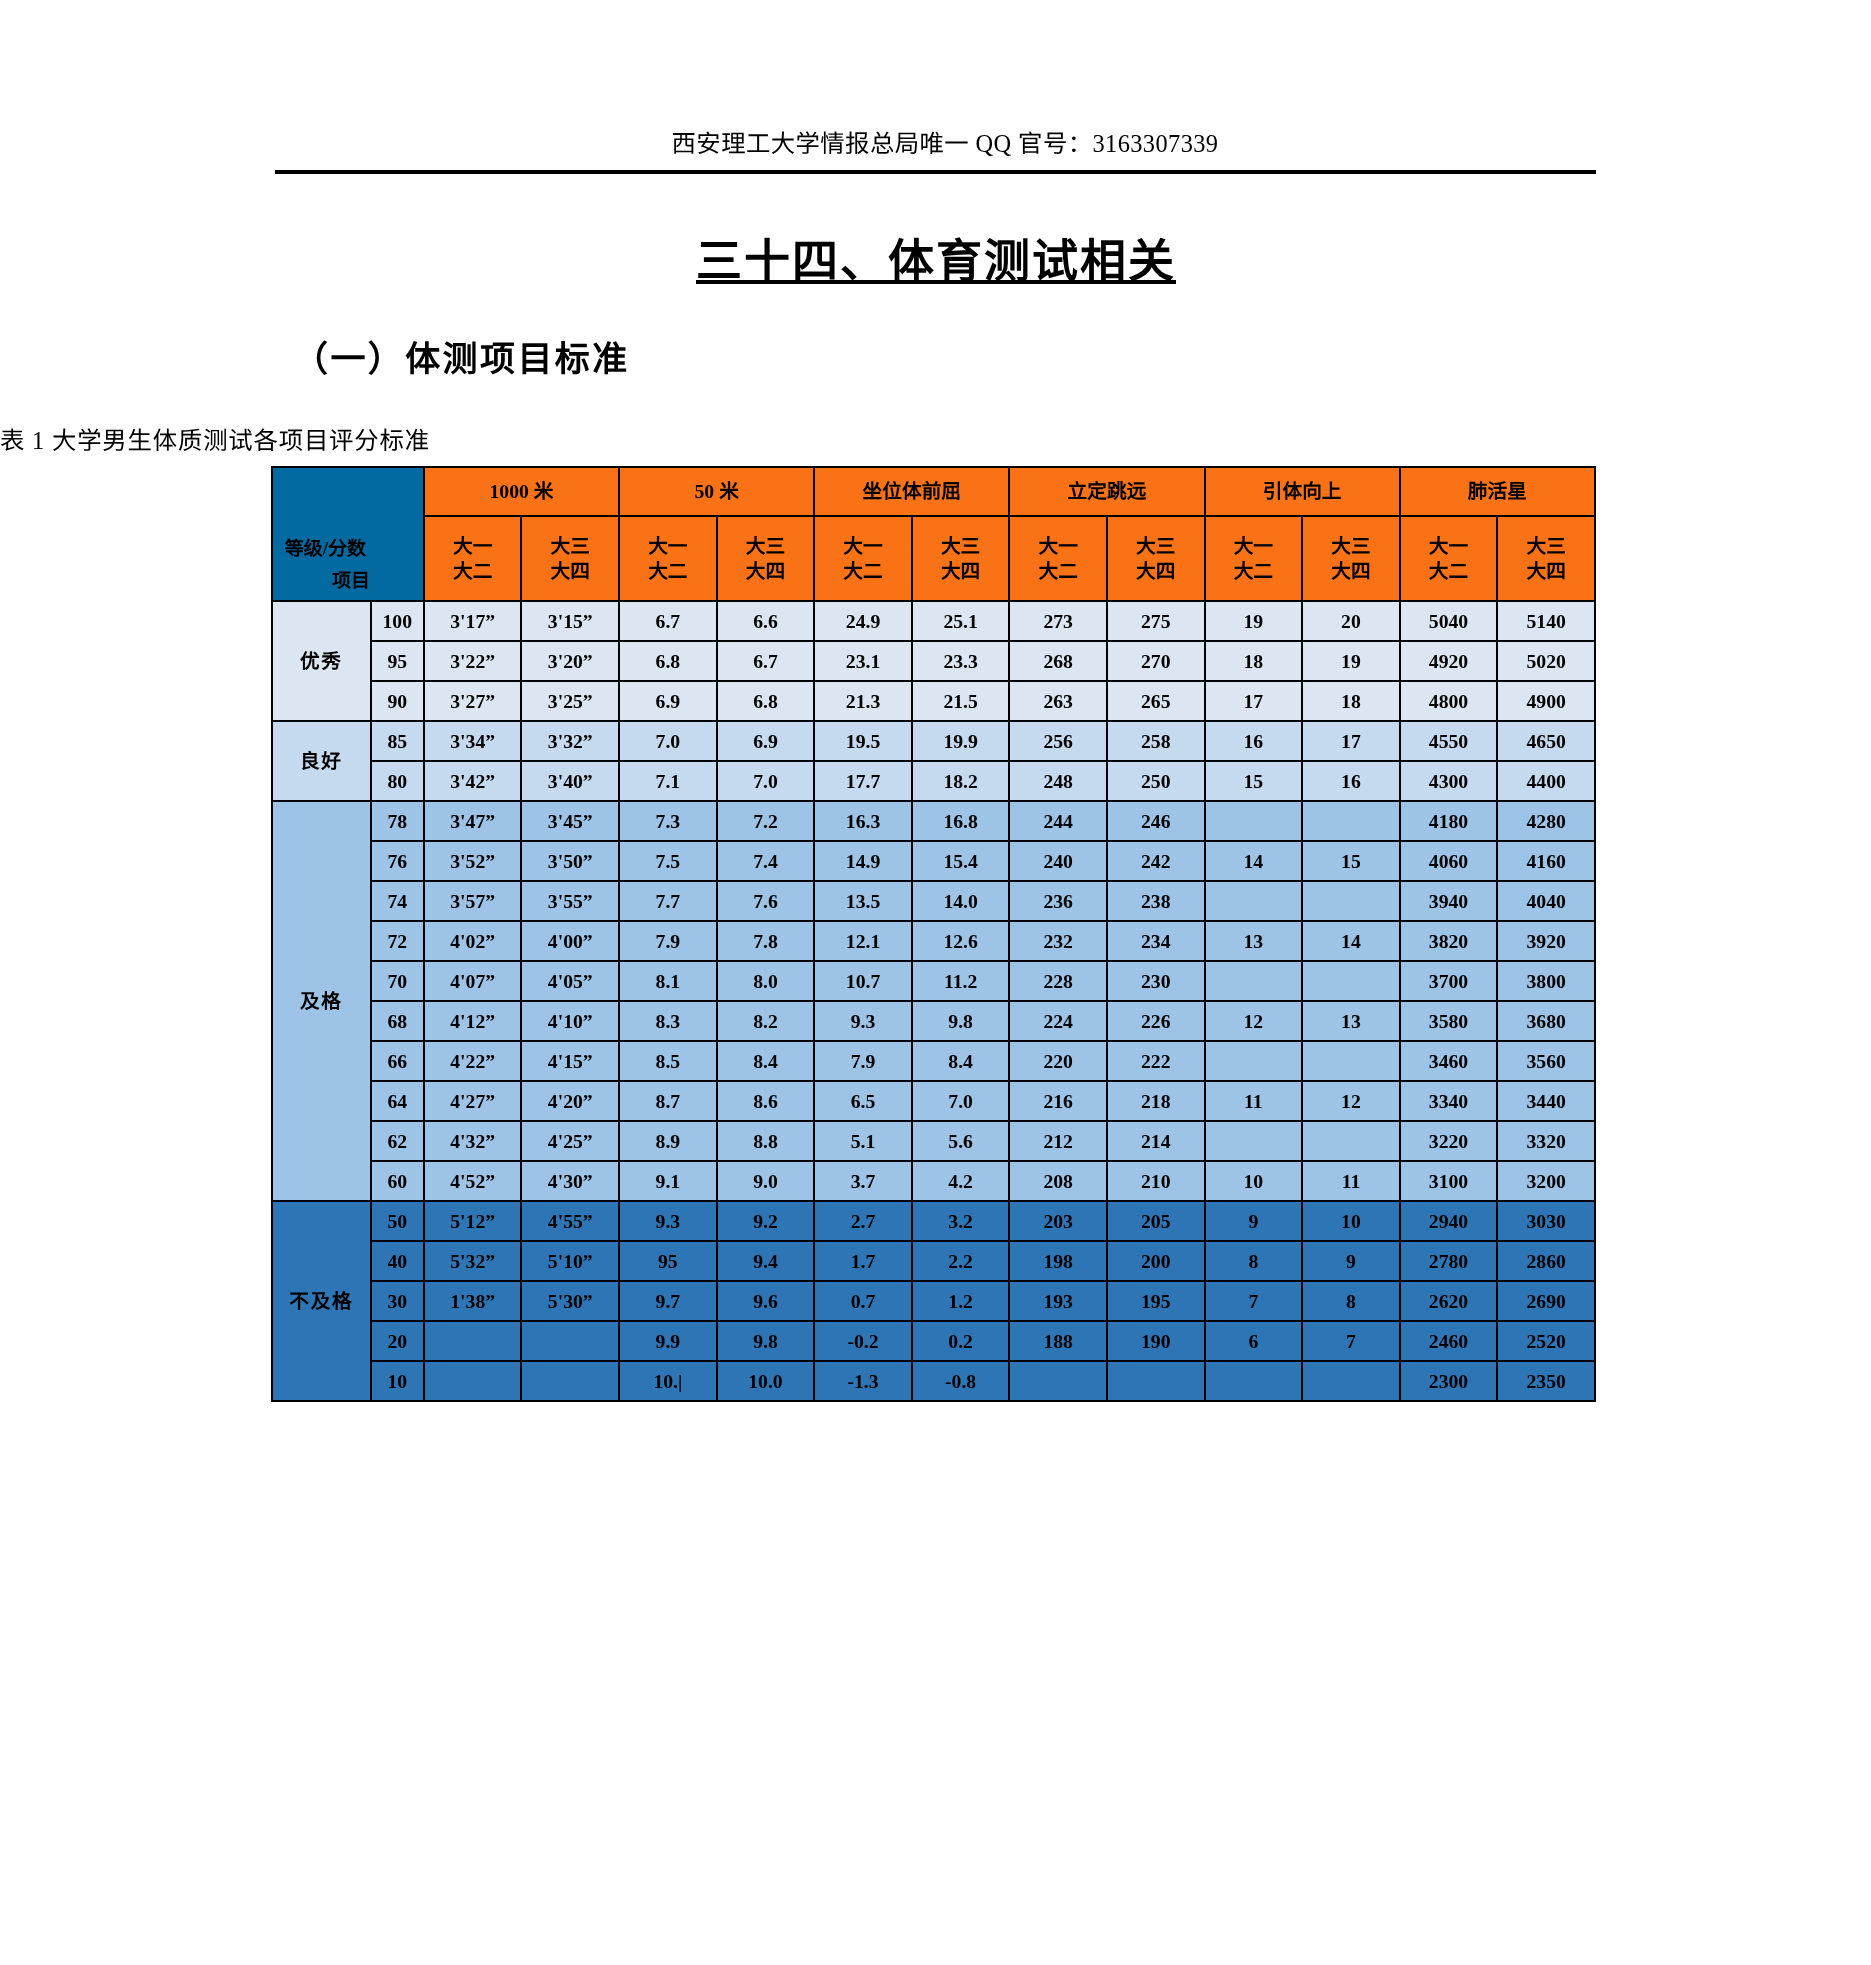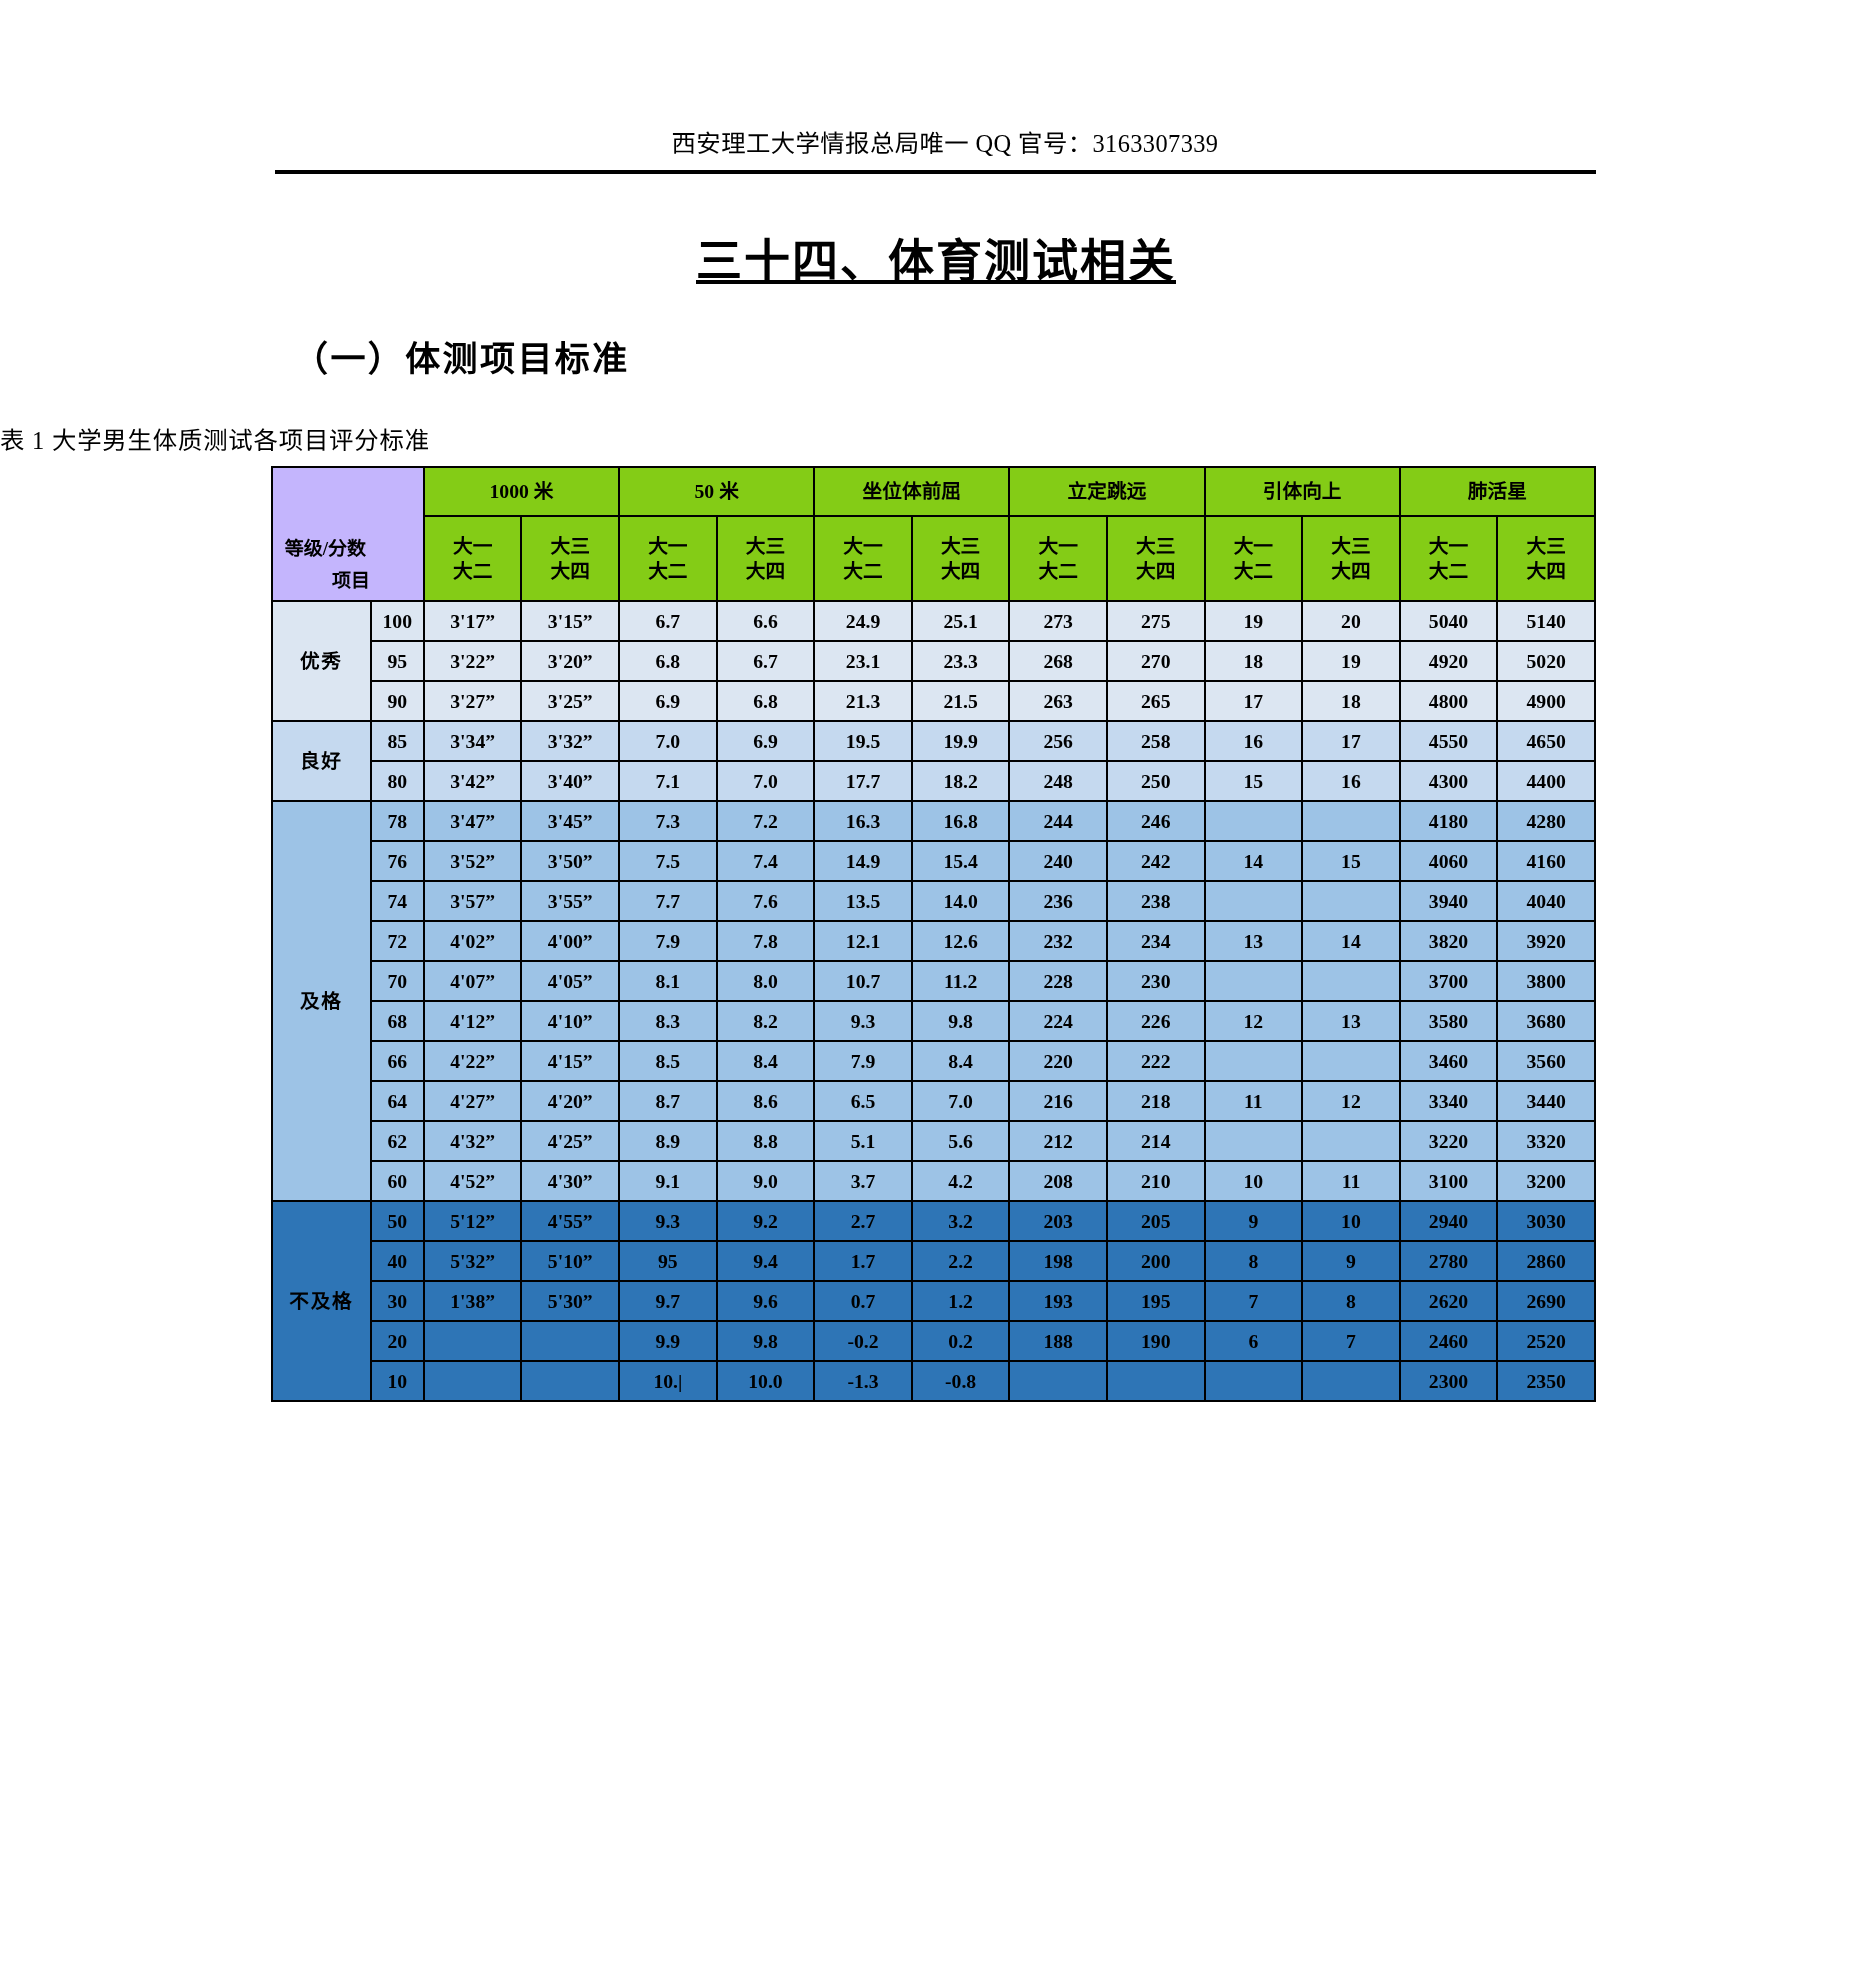--- a/index.html
+++ b/index.html
@@ -93,26 +93,26 @@
   table.score-table th {
     border: 2px solid #000000;
     text-align: center;
     vertical-align: middle;
     font-size: 19.7px;
     font-weight: bold;
     padding: 0;
     line-height: 1.25;
   }
   .hdr {
-    background: #84cc16;
+    background: #f97316;
   }
   .hdr-top { height: 47px; }
   .hdr-sub { height: 83px; }
   .corner-cell {
-    background: #c4b5fd;
+    background: #0369a1;
     position: relative;
     text-align: left;
     padding: 0 !important;
   }
   .corner-inner {
     position: relative;
     width: 100%;
     height: 100%;
     min-height: 130px;
   }

